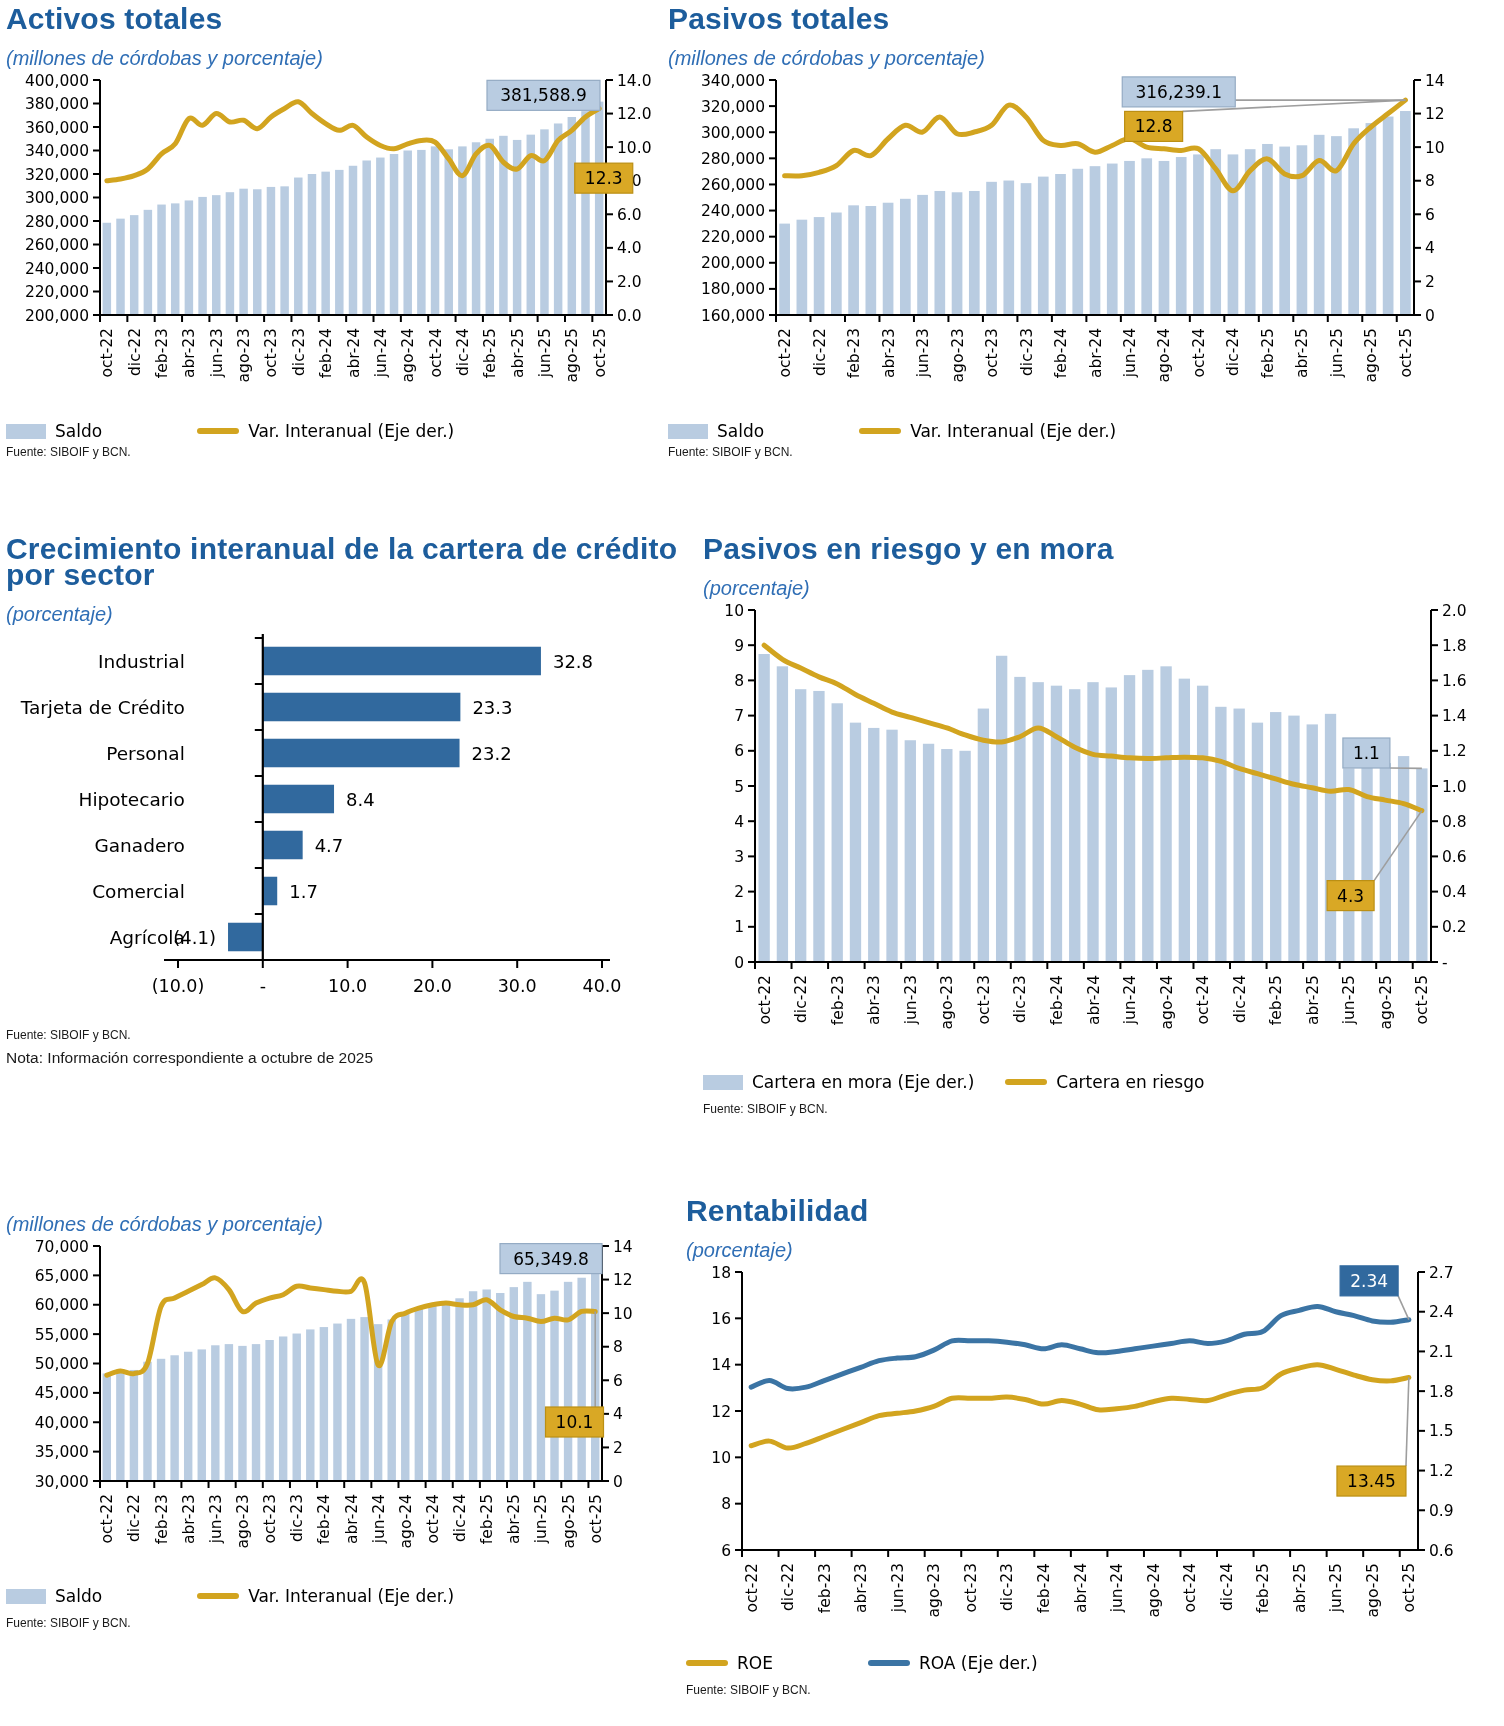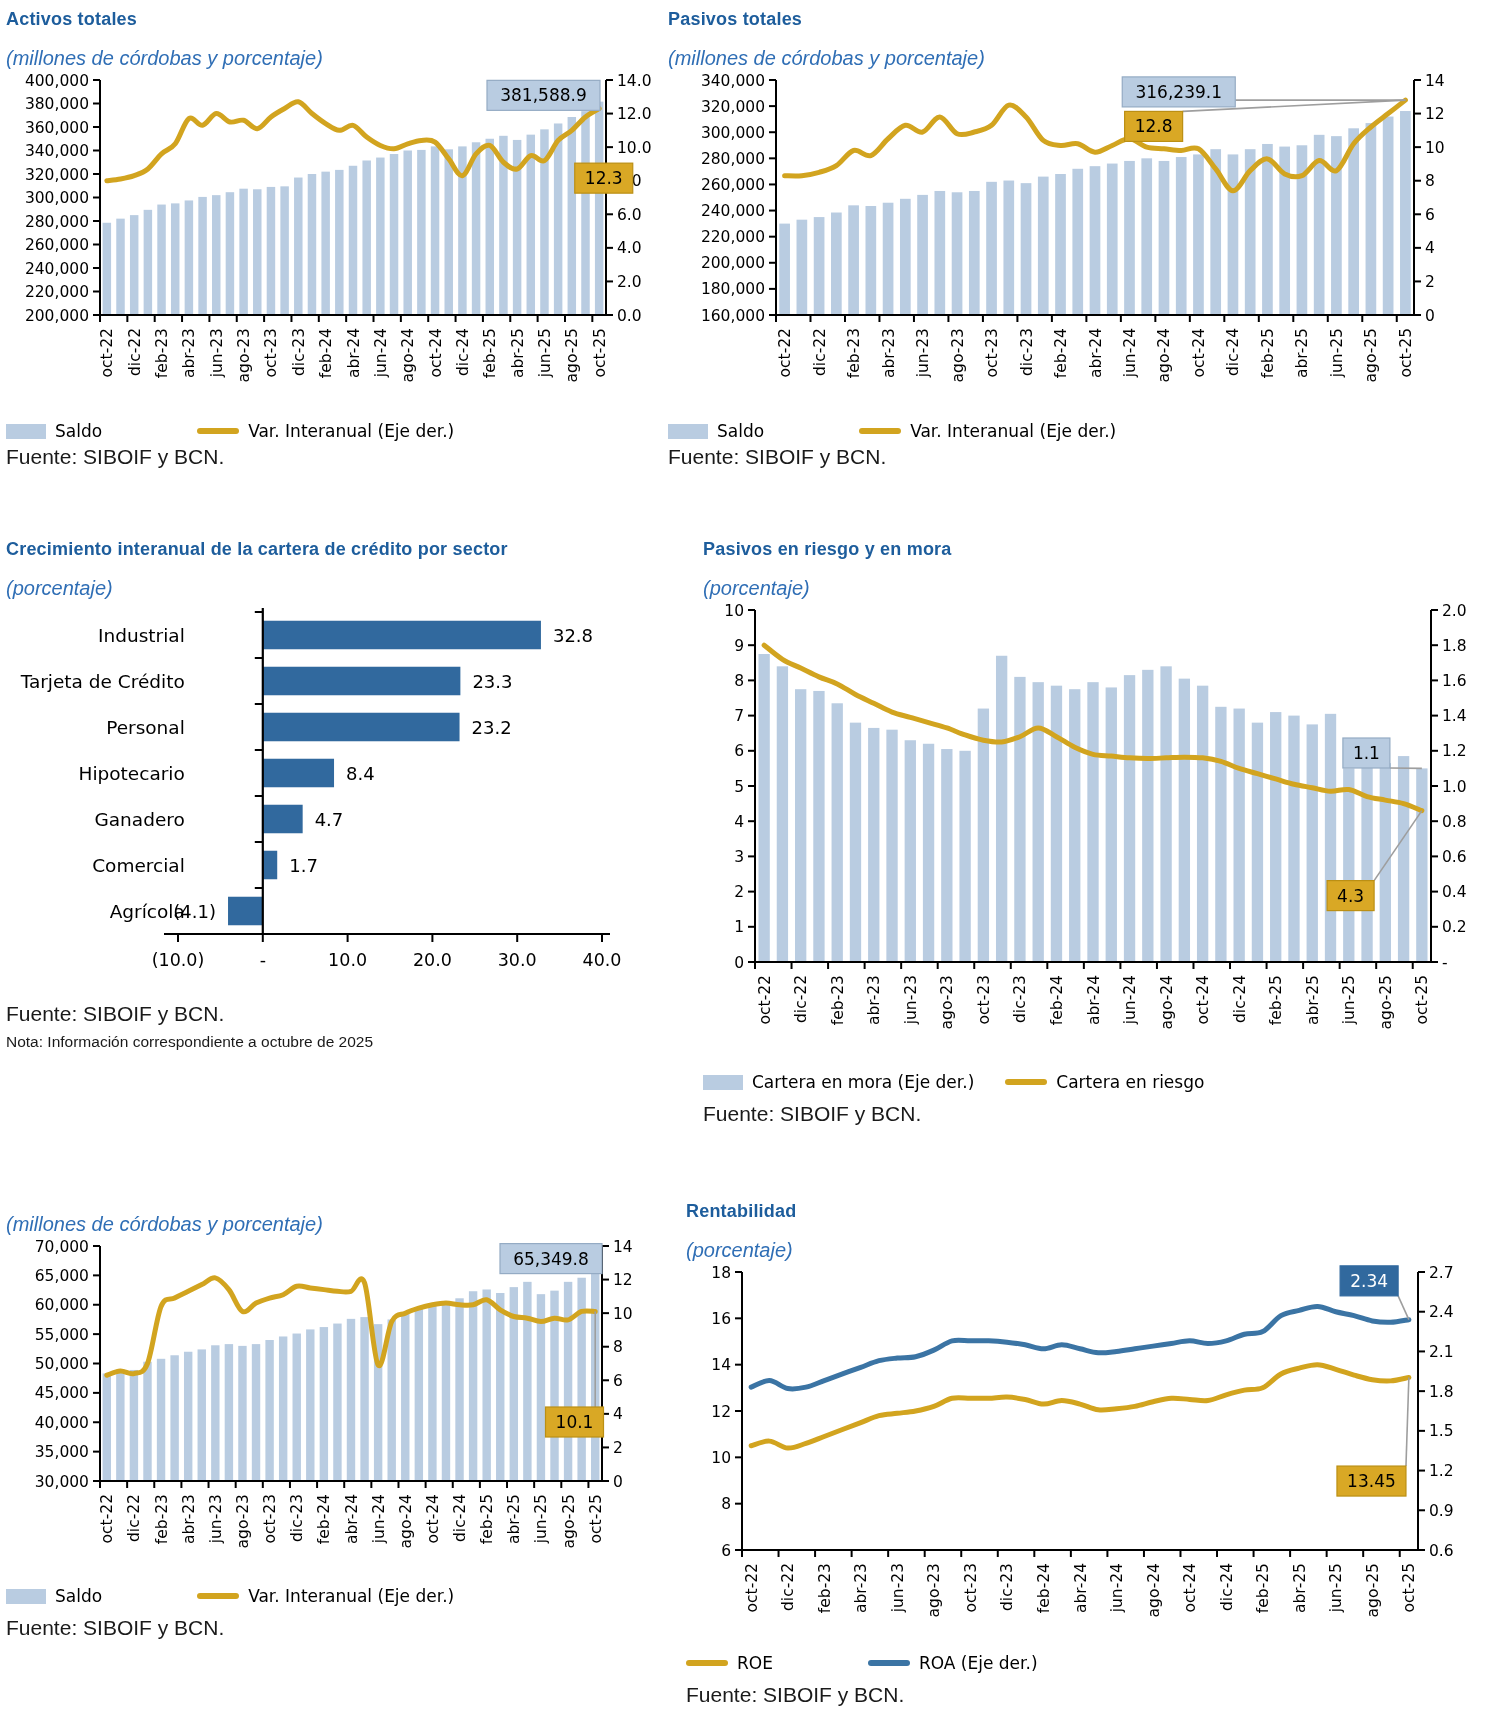--- a/index.html
+++ b/index.html
@@ -2,40 +2,40 @@
 <html><head>
 <meta charset="utf-8">
 <style>
   html,body{margin:0;padding:0;}
   body{
     width:1504px;height:1726px;position:relative;background:#ffffff;
     font-family:"Liberation Sans",sans-serif;overflow:hidden;
   }
   .chart-section{position:absolute;}
   .chart-title{
-    font-family:"Liberation Sans",sans-serif;font-size:18px;font-weight:bold;
+    font-family:"Liberation Sans",sans-serif;font-size:30px;font-weight:bold;
     color:#1d5d9c;margin:0 0 3px 0;line-height:26px;letter-spacing:0.2px;
   }
   .chart-subtitle{
     font-family:"Liberation Sans",sans-serif;font-size:20px;font-style:italic;
     color:#2f6eb5;margin:16px 0 2px 0;line-height:20px;
   }
   svg.plot{display:block;overflow:visible;}
   .legend{
     display:flex;align-items:center;gap:95px;
     font-family:"DejaVu Sans",sans-serif;font-size:17px;color:#000;
     margin-top:6px;
   }
   .legend.tight{gap:31px;}
   .legend-item{display:flex;align-items:center;gap:9px;}
   .sw{display:inline-block;}
   .sw.bar{width:40px;height:15px;}
   .sw.line{width:42px;height:6px;border-radius:3px;}
   .fuente{
-    font-family:"Liberation Sans",sans-serif;font-size:21px;color:#1a1a1a;
+    font-family:"Liberation Sans",sans-serif;font-size:12px;color:#1a1a1a;
     margin:10px 0 0 0;
   }
   .nota{
     font-family:"Liberation Sans",sans-serif;font-size:15.5px;color:#1a1a1a;
     margin:7px 0 8px 0;
   }
 </style>
 </head>
 <body>
 

